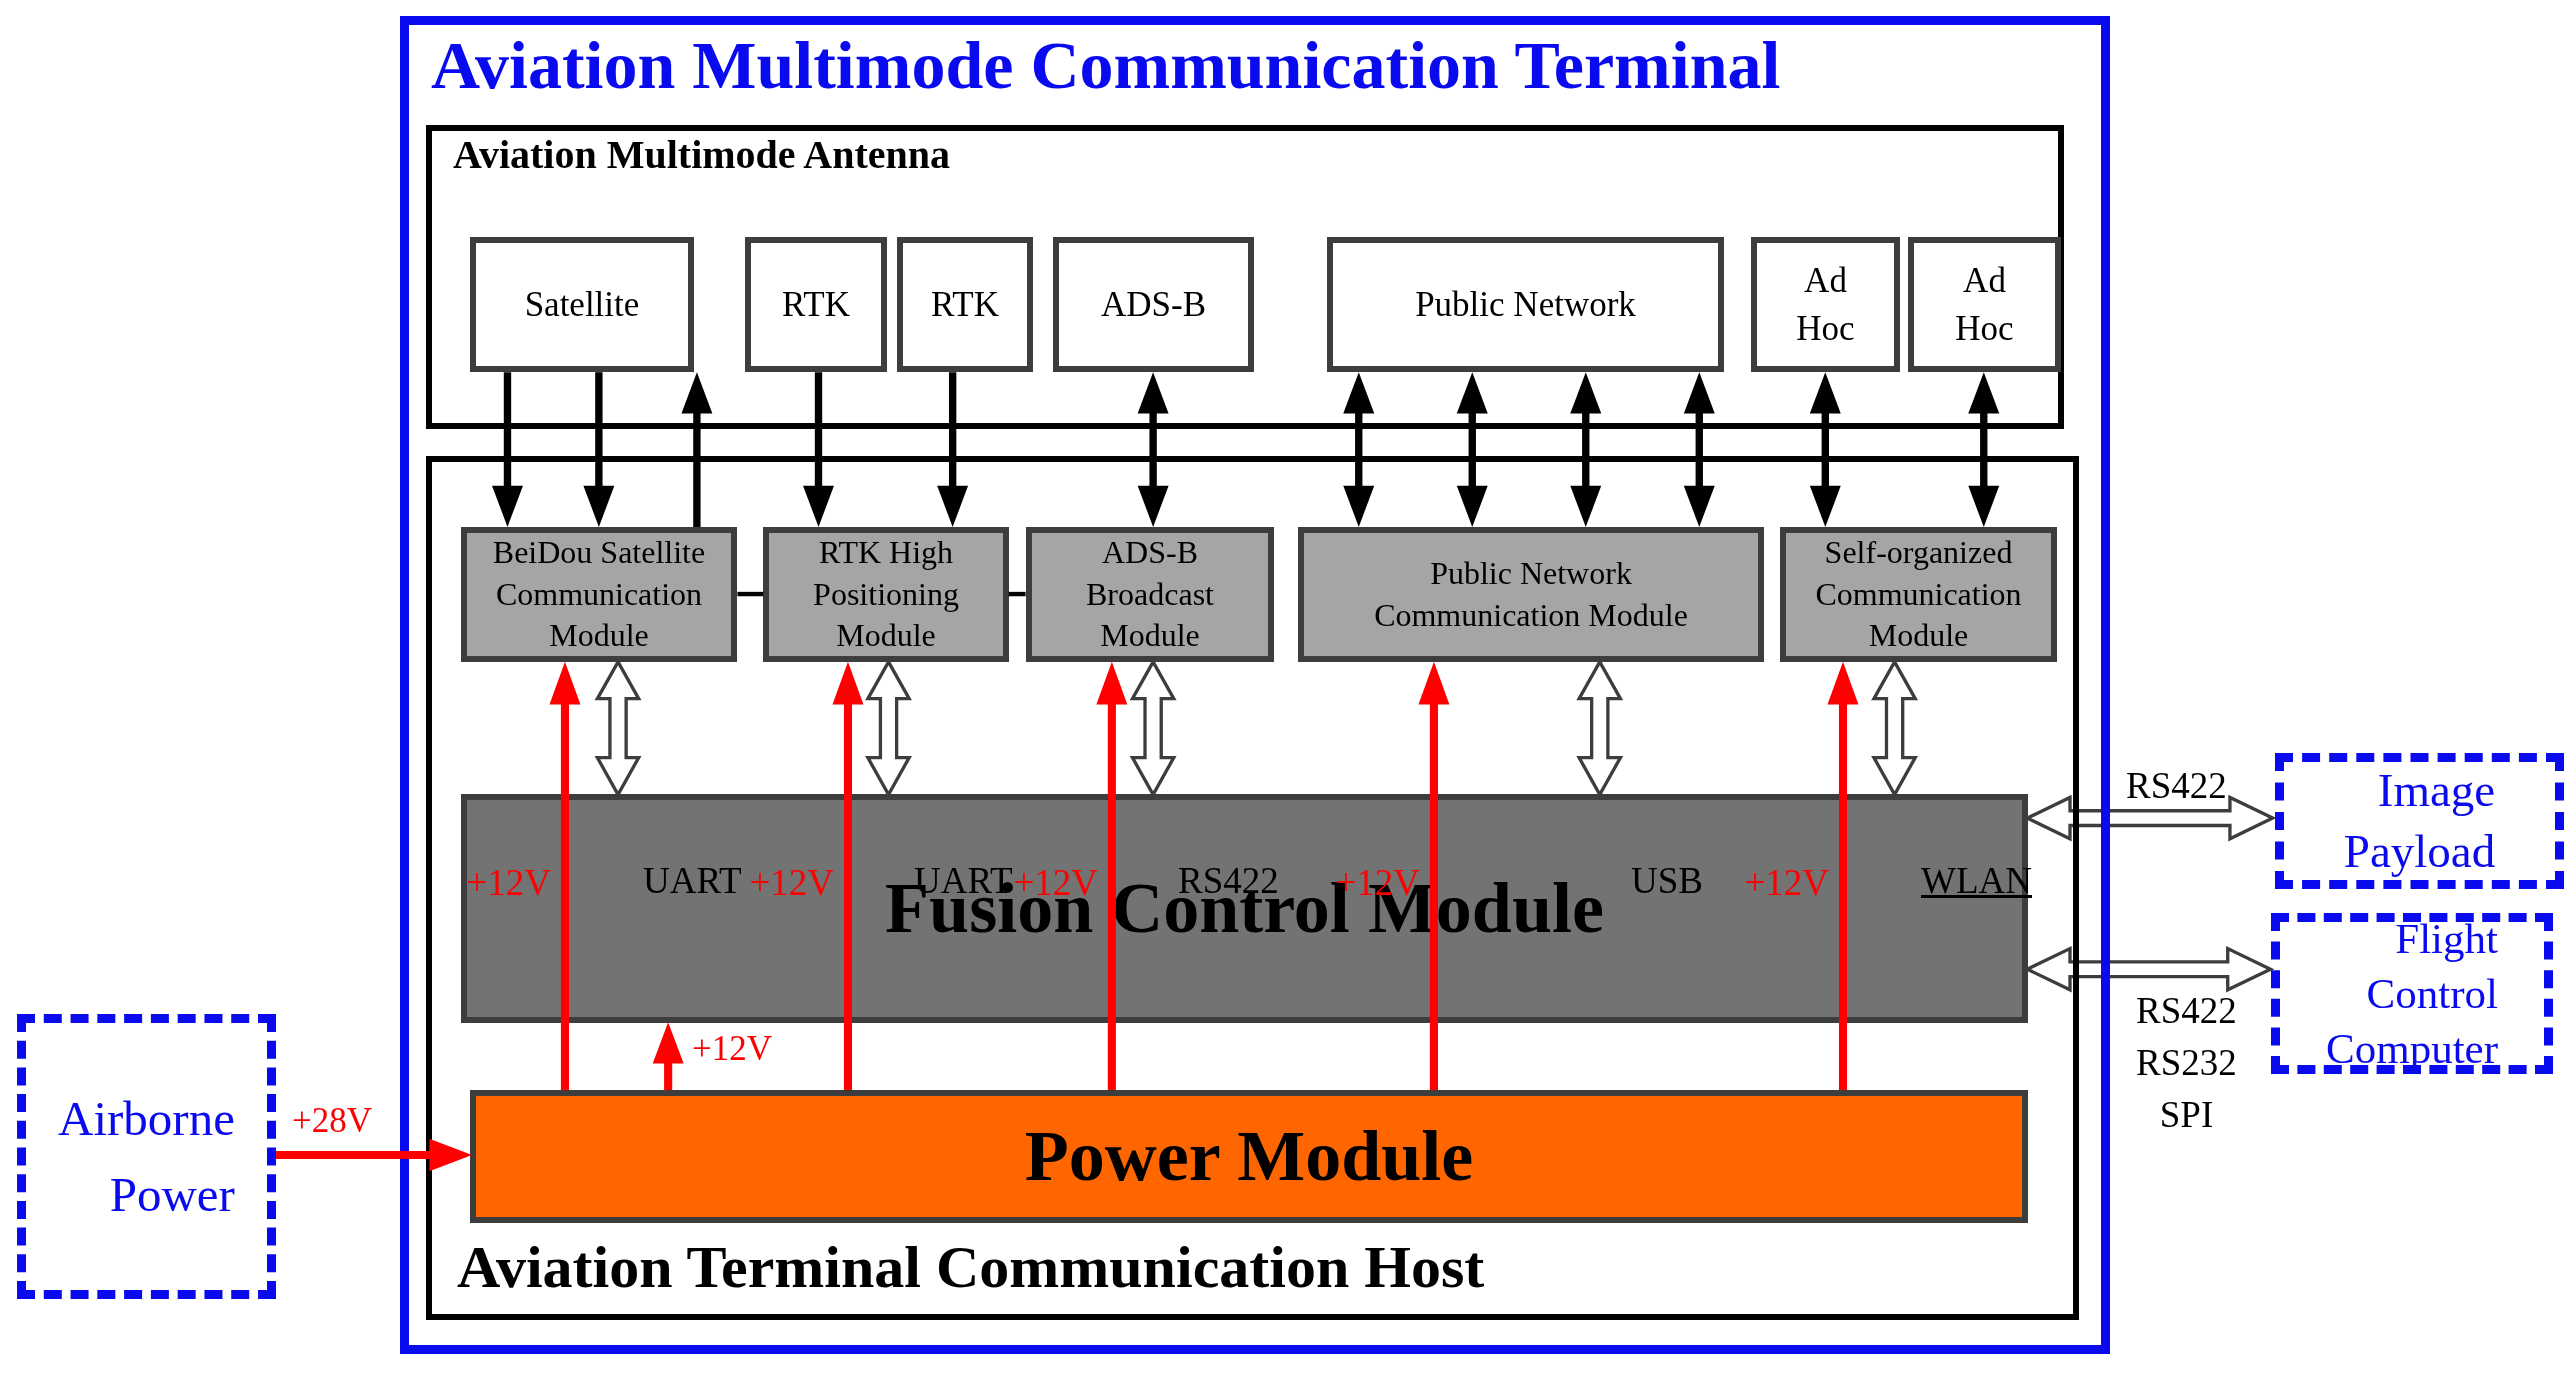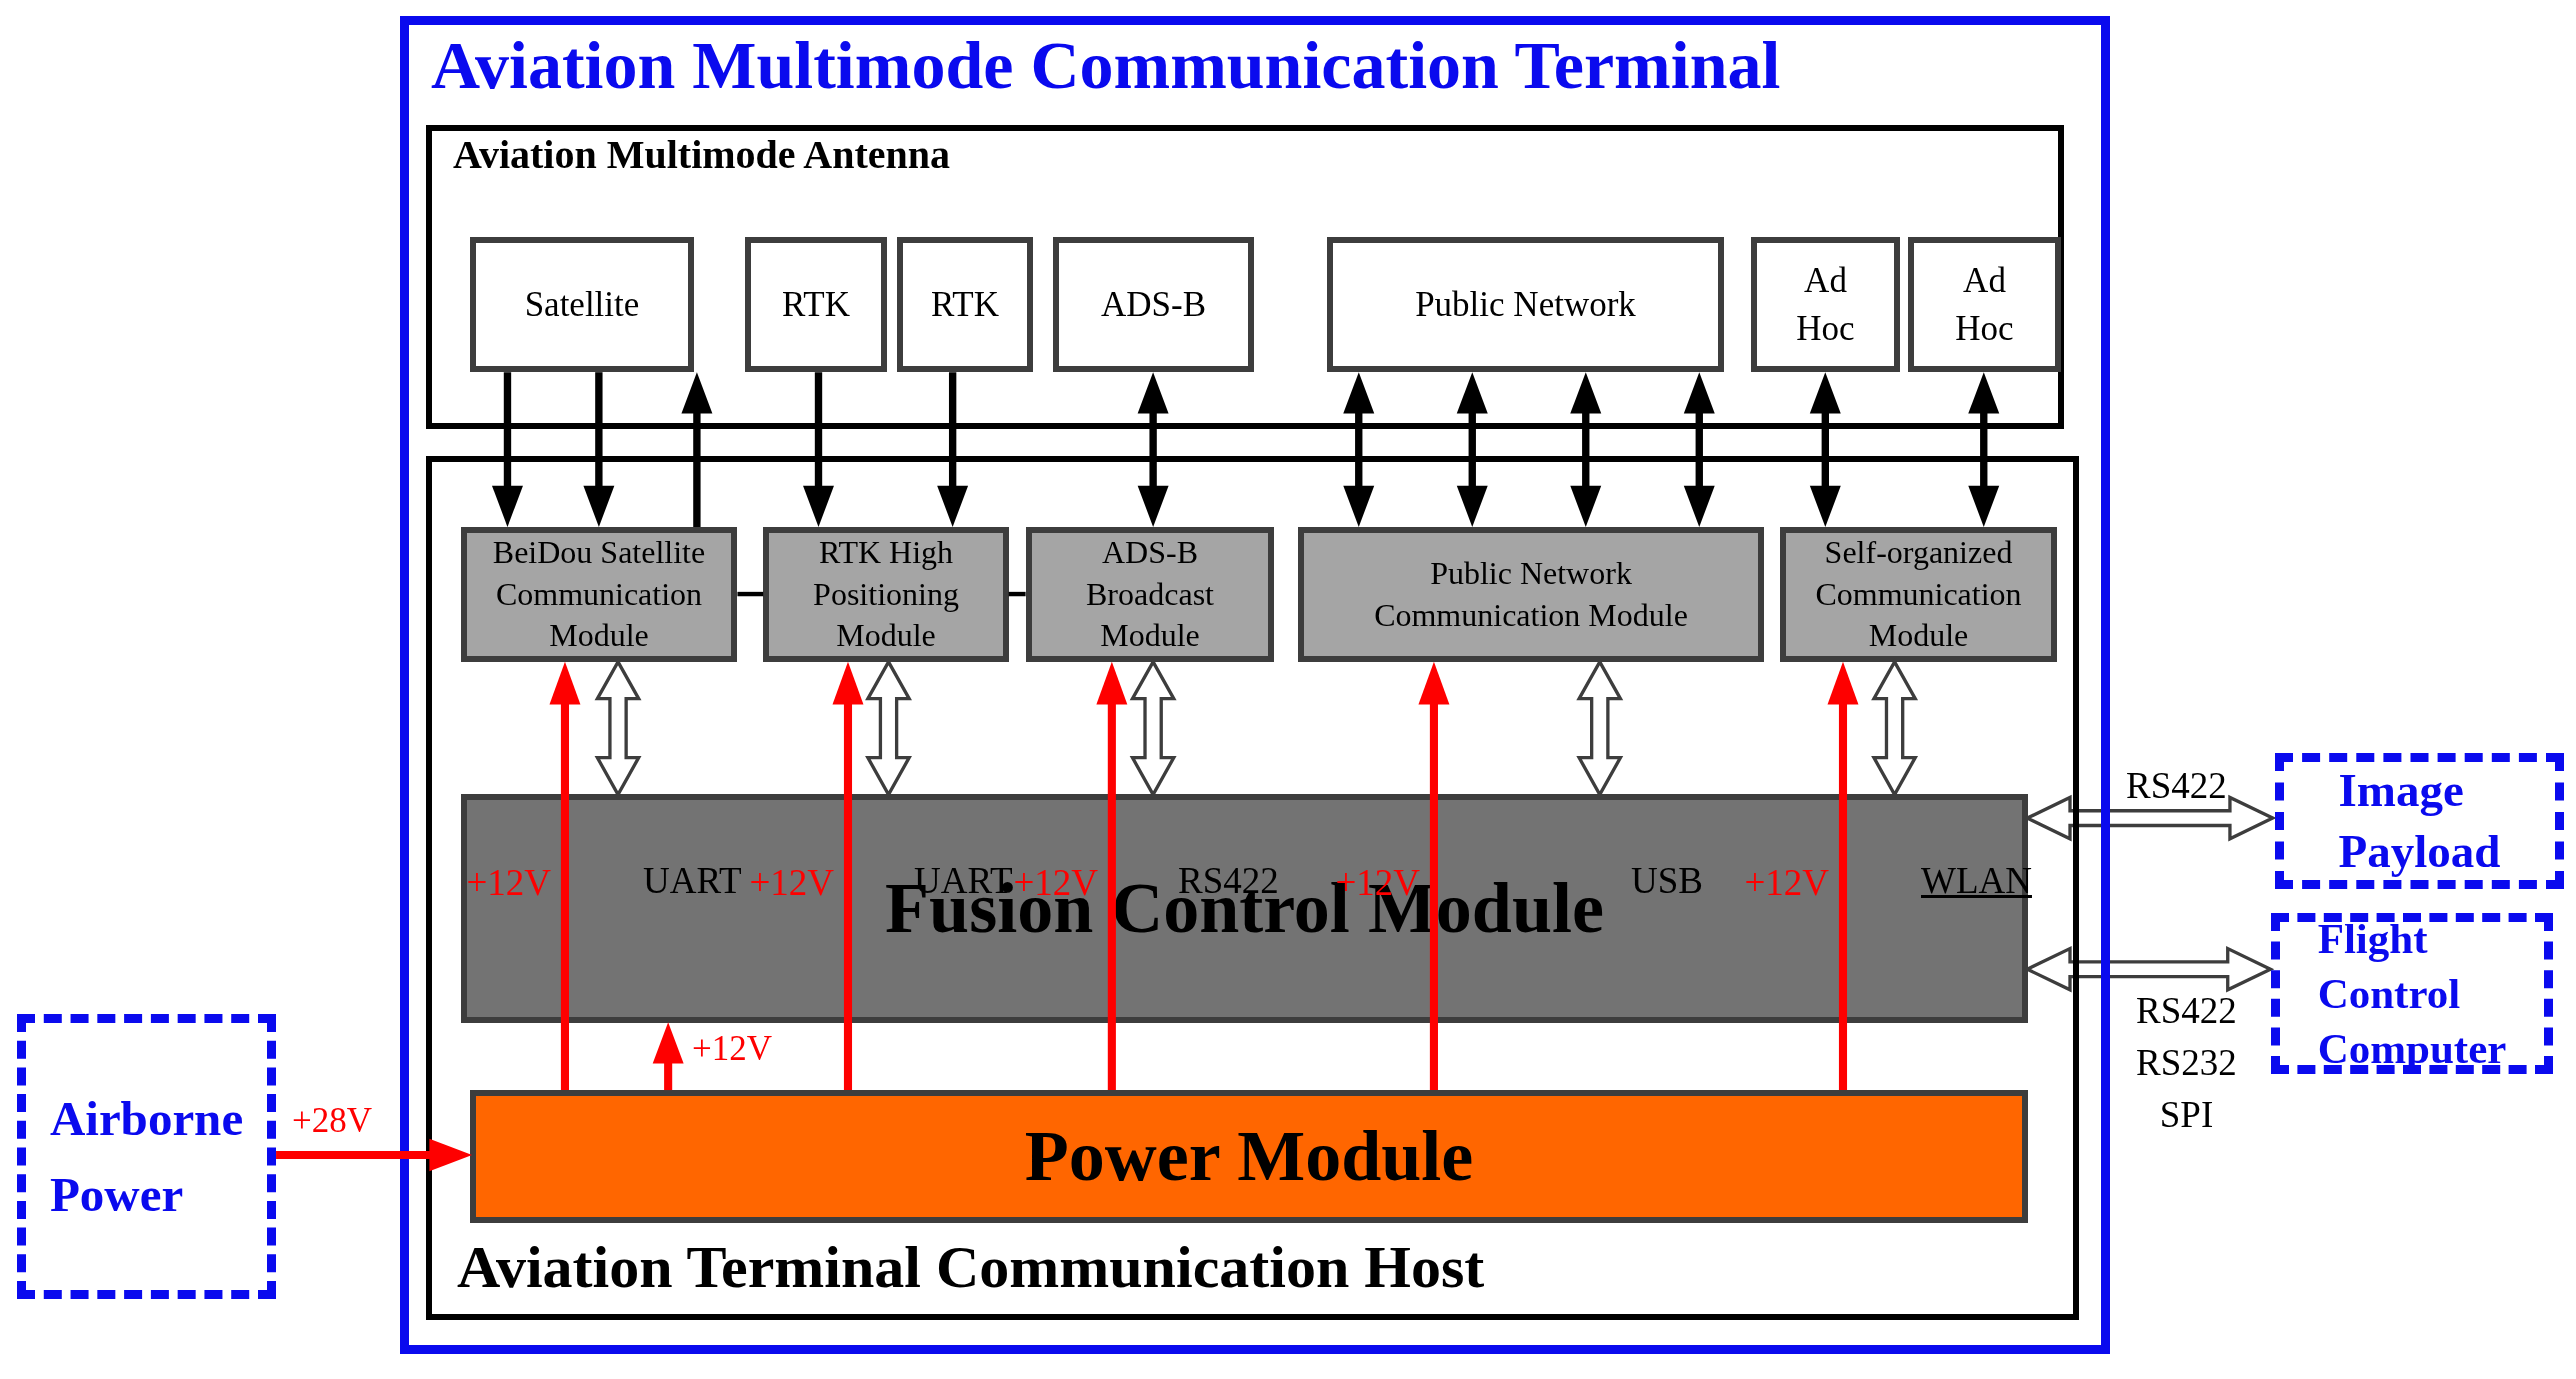--- a/index.html
+++ b/index.html
@@ -27,21 +27,21 @@
     font-size:32px;line-height:1.3;
   }
   .bigmod{
     border:6.6px solid #3d3d3d;
     display:flex;align-items:center;justify-content:center;
     text-align:center;color:#000;font-size:72px;font-weight:bold;
   }
   .dashedbox{
     border:9.6px dashed #0a0aee;background:transparent;color:#0a0aee;
     display:flex;align-items:center;justify-content:center;
-    text-align:left;white-space:pre-line;font-weight:bold;
+    text-align:right;white-space:pre-line;font-weight:normal;
   }
   .heading{font-weight:bold;color:#000;white-space:nowrap;}
   .lbl-red{color:#fe0000;font-size:37px;white-space:nowrap;}
   .lbl-bus{color:#000;font-size:37px;white-space:nowrap;}
   svg{position:absolute;left:0;top:0;}
 </style>
 </head>
 <body>
 
 <div id="canvas">

